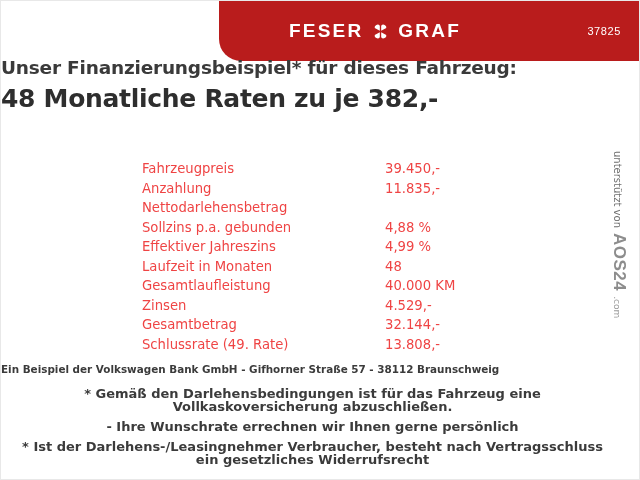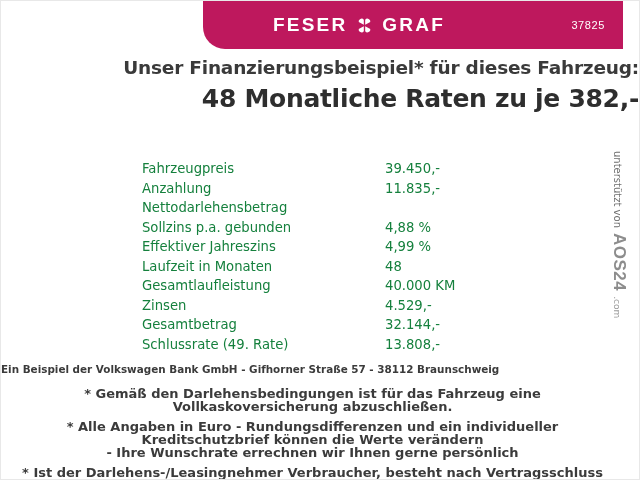--- a/index.html
+++ b/index.html
@@ -13,23 +13,23 @@
     position: relative;
     width: 640px; height: 480px;
     background: #ffffff;
     overflow: hidden;
     border: 1px solid #e8e8e8;
   }
 
   
   .header {
     position: absolute;
-    top: 0; right: 16px;
-    width: 420px; height: 48px;
-    background: #be185d;
+    top: 0; right: 0;
+    width: 420px; height: 60px;
+    background: #b91c1c;
     border-bottom-left-radius: 22px;
     display: flex;
     align-items: center;
     justify-content: flex-start;
     padding-left: 70px;
   }
   .brand {
     display: flex;
     align-items: center;
     gap: 9px;
@@ -54,21 +54,21 @@
     font-size: 11px;
     letter-spacing: 0.6px;
     font-family: "Liberation Sans", sans-serif;
   }
 
   
   .title-block {
     position: absolute;
     top: 56px;
     left: 0; right: 0;
-    text-align: right;
+    text-align: left;
   }
   .title-1 {
     font-size: 18.5px;
     color: #3a3a3a;
     font-weight: bold;
     font-family: "DejaVu Sans", sans-serif;
     letter-spacing: -0.2px;
   }
   .title-2 {
     margin-top: 6px;
@@ -83,21 +83,21 @@
   .figures {
     position: absolute;
     top: 158px;
     left: 141px;
     width: 360px;
   }
   .fig-row {
     display: flex;
     line-height: 19.5px;
     font-size: 13.2px;
-    color: #15803d;
+    color: #ef4444;
     font-family: "DejaVu Sans", sans-serif;
   }
   .fig-label { width: 243px; }
   .fig-value { flex: 1; }
 
   
   .bank-line {
     position: absolute;
     top: 362px;
     left: 0; right: 0;
@@ -228,21 +228,20 @@
     </div>
   </div>
 
   <div class="bank-line">Ein Beispiel der Volkswagen Bank GmbH - Gifhorner Straße 57 - 38112 Braunschweig</div>
 
   <div class="notes">
     <div class="note-block">
       <div>* Gemäß den Darlehensbedingungen ist für das Fahrzeug eine Vollkaskoversicherung abzuschließen.</div>
     </div>
     <div class="note-block">
-      <div>* Alle Angaben in Euro - Rundungsdifferenzen und ein individueller Kreditschutzbrief können die Werte verändern</div>
       <div>- Ihre Wunschrate errechnen wir Ihnen gerne persönlich</div>
     </div>
     <div class="note-block">
       <div>* Ist der Darlehens-/Leasingnehmer Verbraucher, besteht nach Vertragsschluss ein gesetzliches Widerrufsrecht</div>
     </div>
   </div>
 
   <div class="sponsor">
     <div class="sponsor-inner">
       <span class="sponsor-pre">unterstützt von</span>

